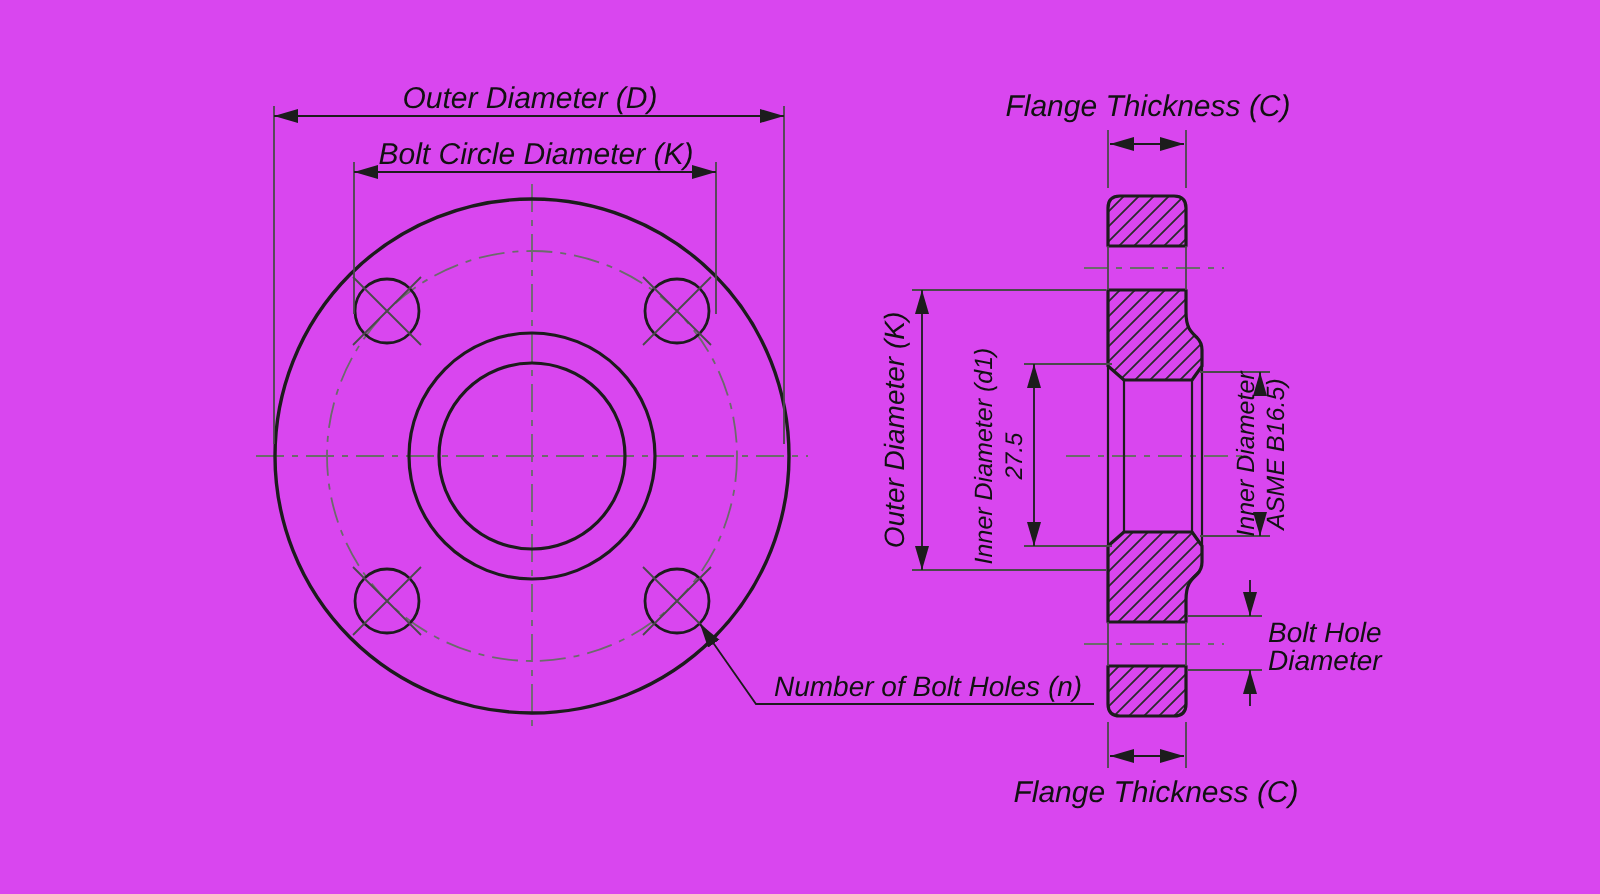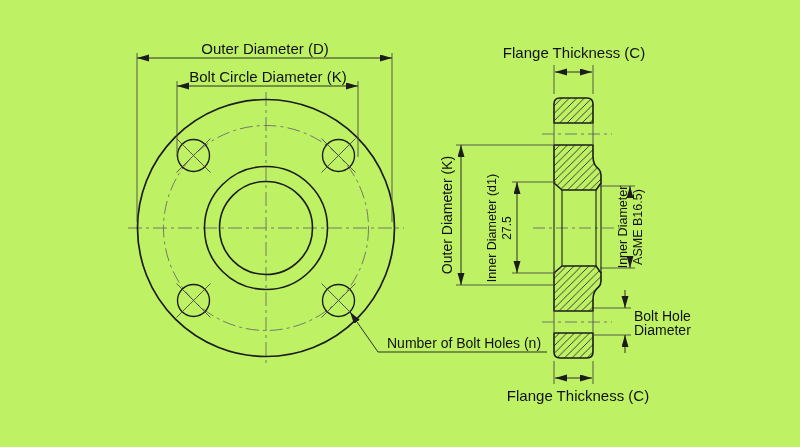--- a/index.html
+++ b/index.html
@@ -1,21 +1,22 @@
 <!DOCTYPE html>
 <html><head>
 <meta charset="utf-8">
 <style>
   html,body{margin:0;padding:0;background:#ffffff;}
   .canvas{
     position:relative;
     width:800px;height:447px;
-    background:#bef264;
+    background:#d946ef;
     font-family:"Liberation Sans", sans-serif;
     overflow:hidden;
+    font-style:italic;
   }
   svg text{
     fill:#111111;
     font-family:"Liberation Sans", sans-serif;
   }
   .lbl{font-size:15px;}
   .lbl-sm{font-size:14px;}
   .lbl-rot{font-size:14px;}
   .lbl-rot-sm{font-size:12.5px;}
   .lbl-val{font-size:12px;}

